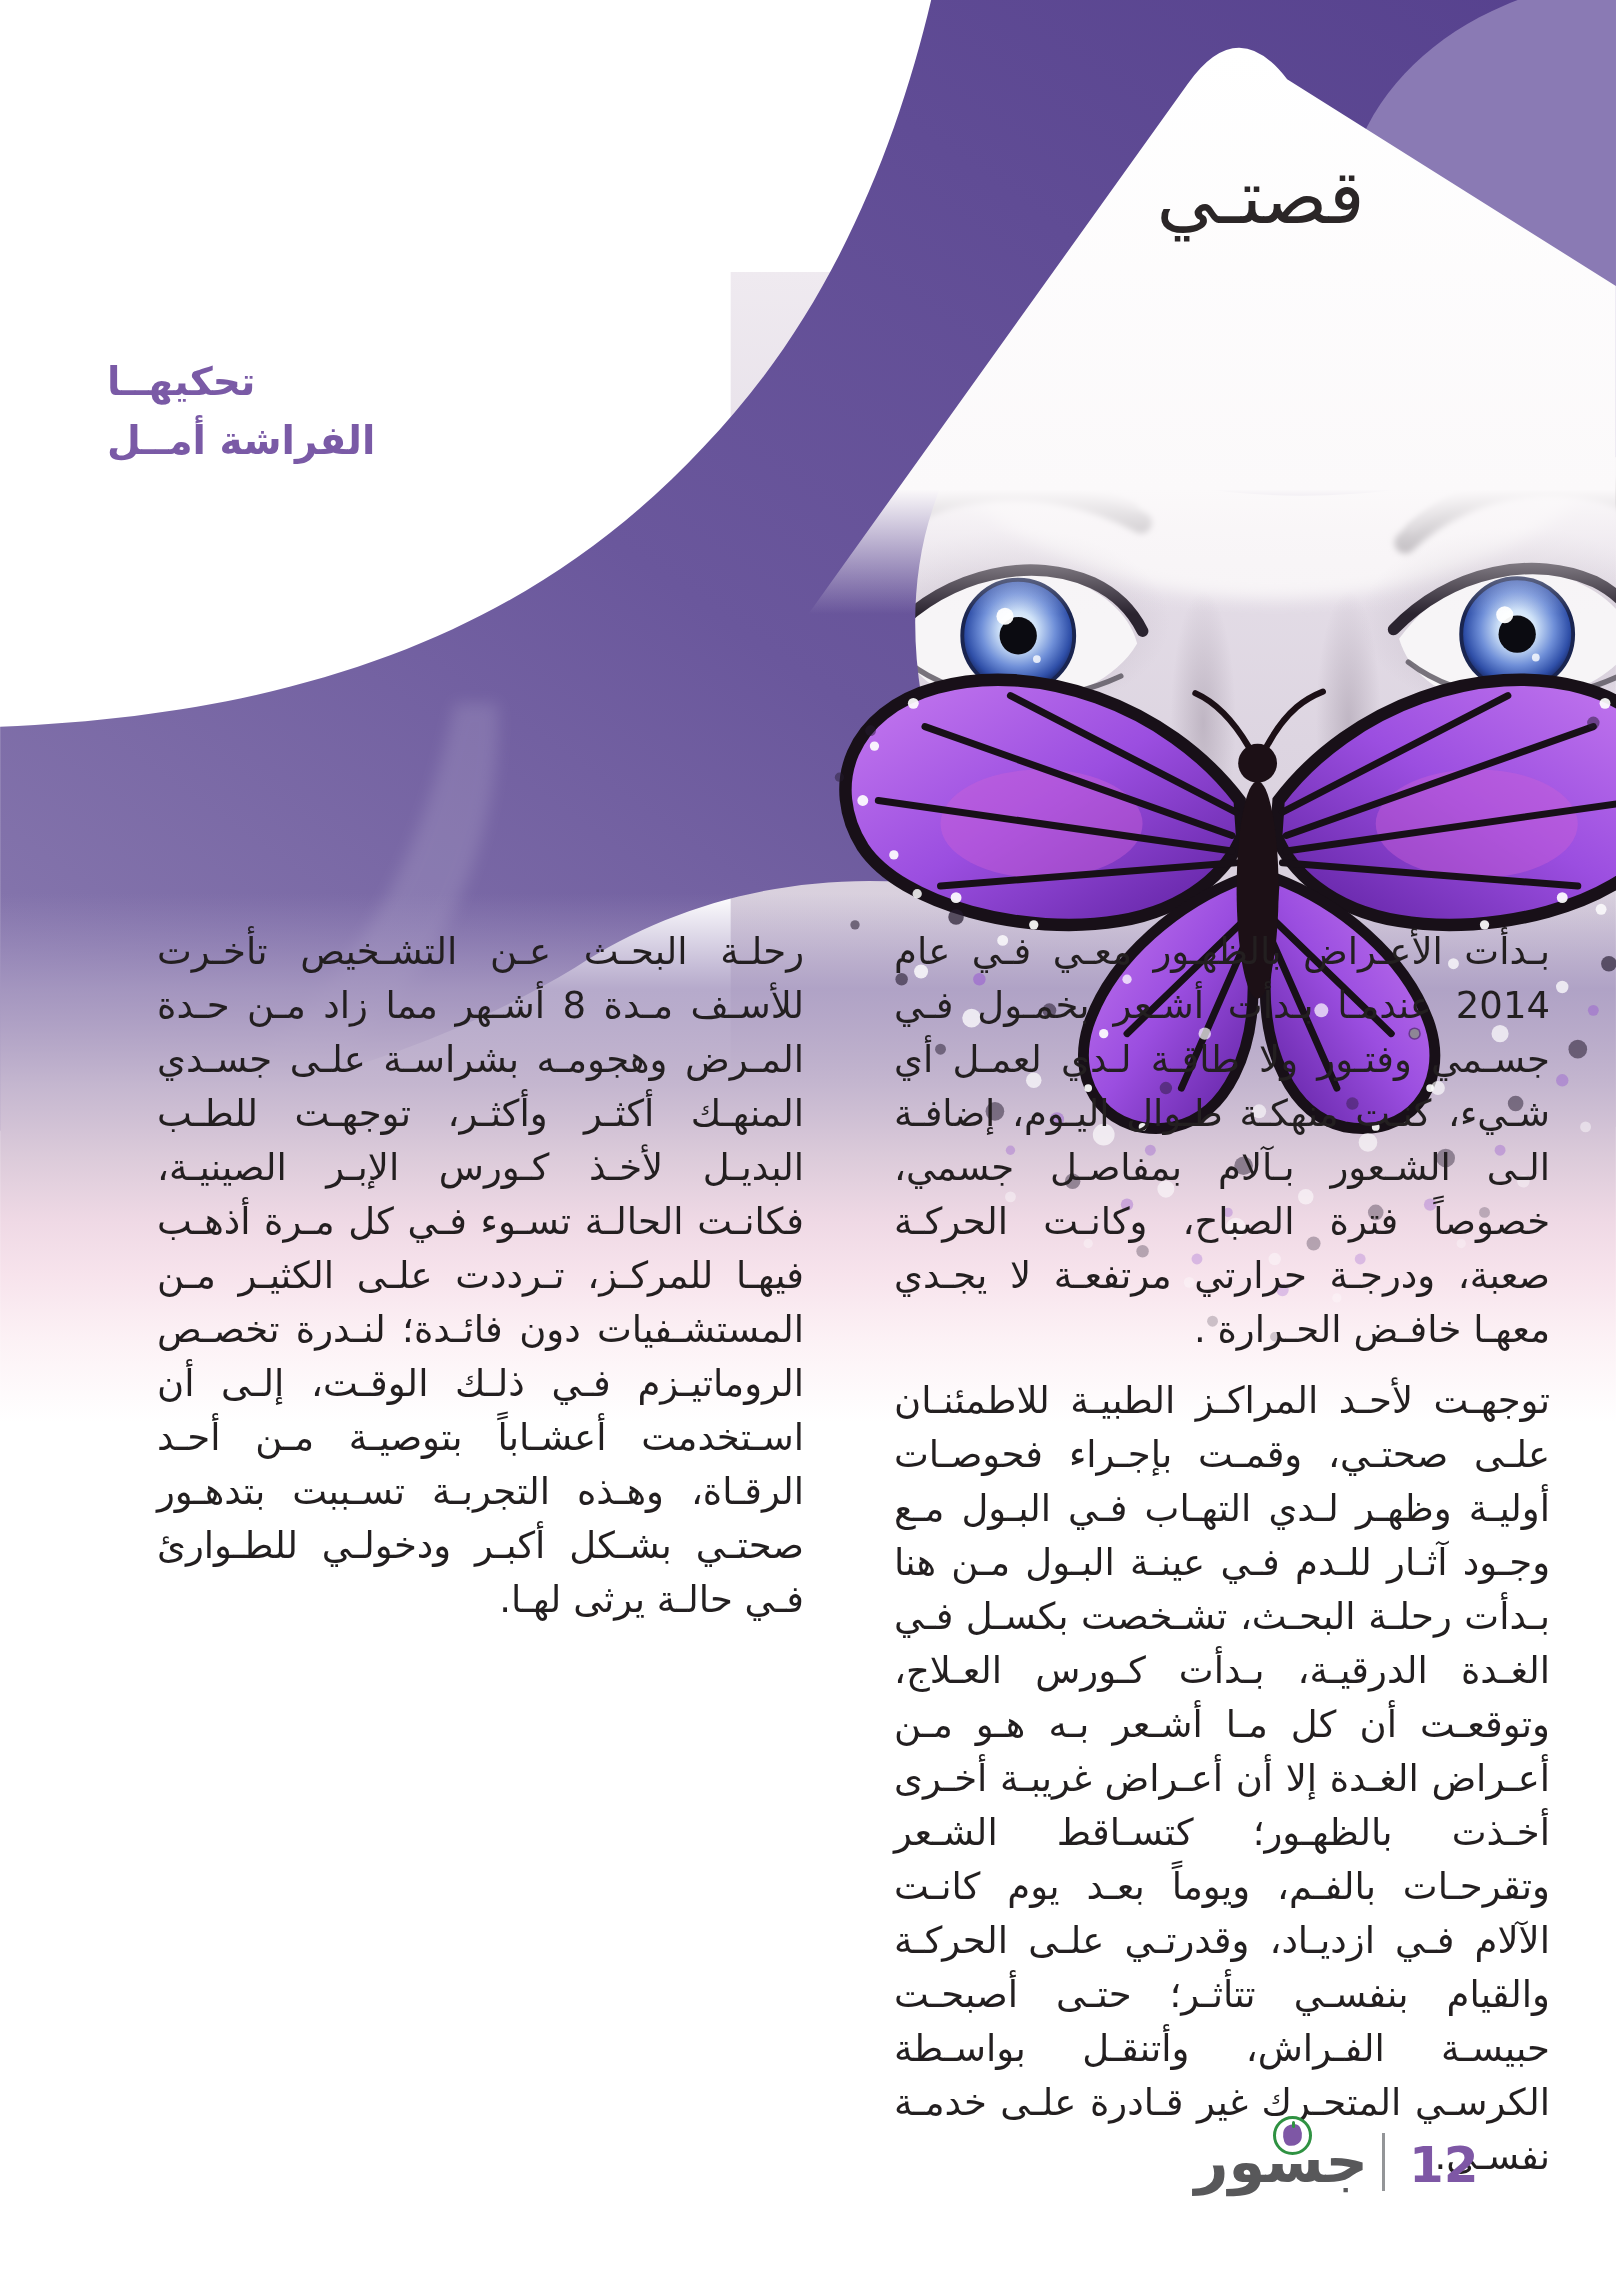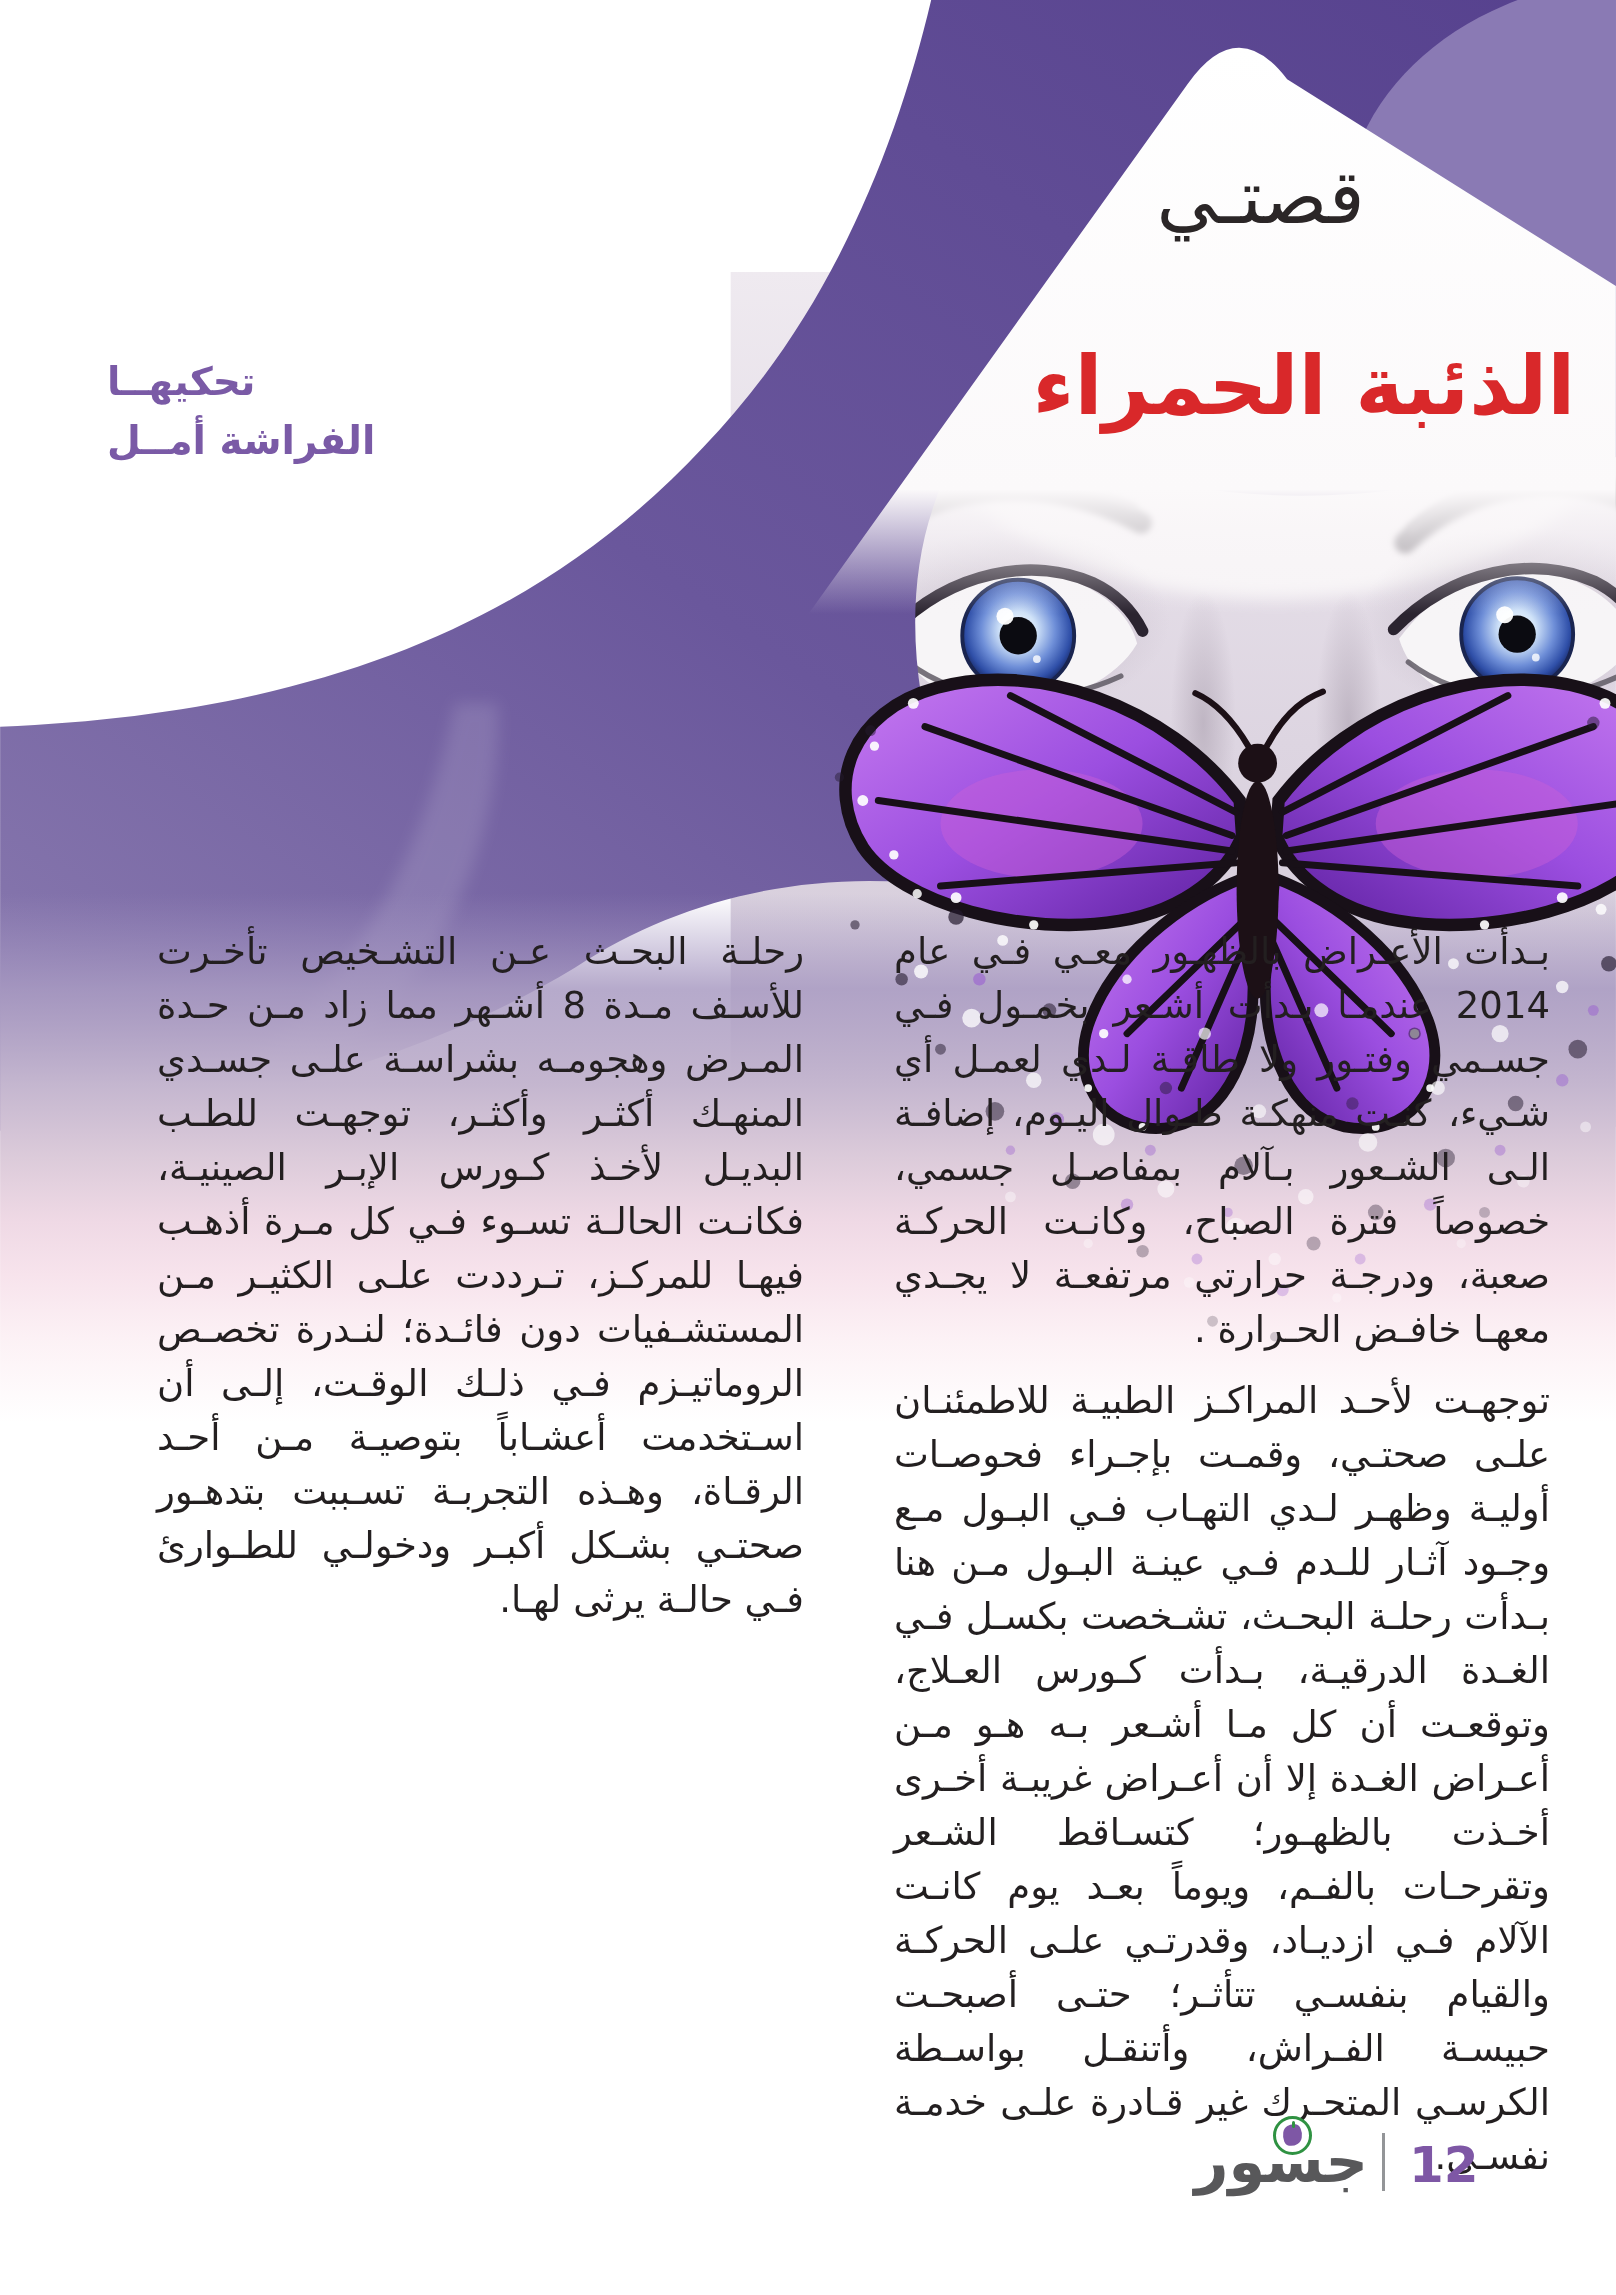--- a/index.html
+++ b/index.html
@@ -317,21 +317,20 @@
           <circle cx="2060" cy="1170" r="7" opacity="0.8"></circle>
         </g>
       </g>
     </g>
   </svg>
 
   <div id="kicker" class="txt">
     <div>قصتـي</div>
   </div>
 
-  <div id="main-title" class="txt">الذئبة الحمراء</div>
 
   <div id="byline" class="txt">
     <div>تحكيهــا</div>
     <div>الفراشة أمــل</div>
   </div>
 
   <div id="col-start" class="txt column">
     <p>بـدأت الأعـراض بالظهـور معـي فـي عام 2014 عندمـا بـدأت أشـعر بخمـول فـي جسـمي وفتـور ولا طاقـة لـدي لعمـل أي شـيء، كنـت منهكـة طـوال اليـوم، إضافـة الـى الشـعور بـآلام بمفاصـل جسمي، خصوصاً فترة الصباح، وكانـت الحركـة صعبة، ودرجـة حرارتي مرتفعـة لا يجـدي معهـا خافـض الحـرارة .</p>
     <p>توجهـت لأحـد المراكـز الطبيـة للاطمئنـان علـى صحتـي، وقمـت بإجـراء فحوصـات أوليـة وظهـر لـدي التهـاب فـي البـول مـع وجـود آثـار للـدم فـي عينـة البـول مـن هنا بـدأت رحلـة البحـث، تشـخصت بكسـل فـي الغـدة الدرقيـة، بـدأت كـورس العـلاج، وتوقعـت أن كل مـا أشـعر بـه هـو مـن أعـراض الغـدة إلا أن أعـراض غريبـة أخـرى أخـذت بالظهـور؛ كتسـاقط الشـعر وتقرحـات بالفـم، ويوماً بعـد يوم كانـت الآلام فـي ازديـاد، وقدرتـي علـى الحركـة والقيام بنفسـي تتأثـر؛ حتـى أصبحـت حبيسـة الفـراش، وأتنقـل بواسـطة الكرسـي المتحـرك غير قـادرة علـى خدمـة نفسـي.</p>
   </div>

